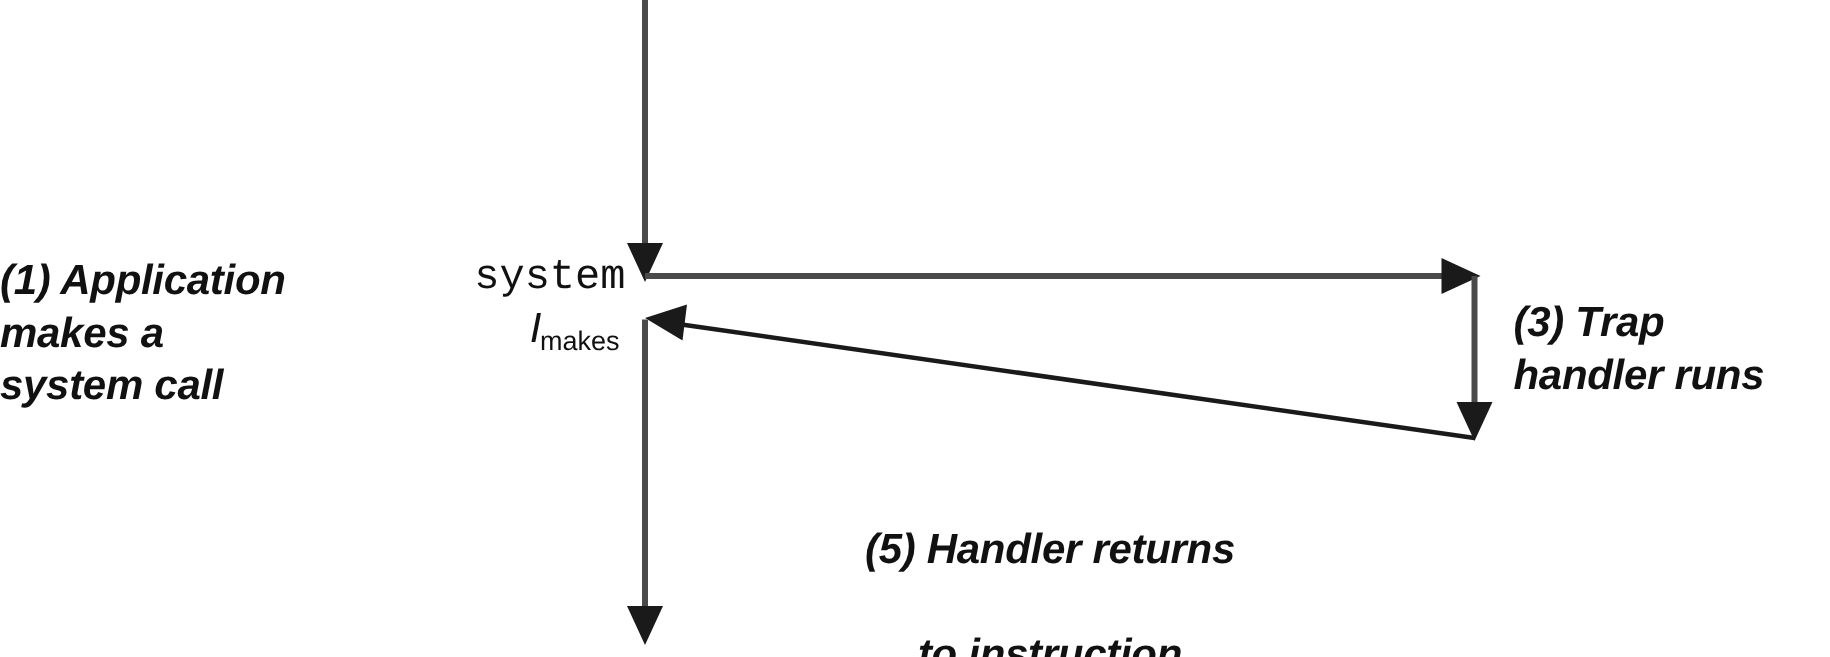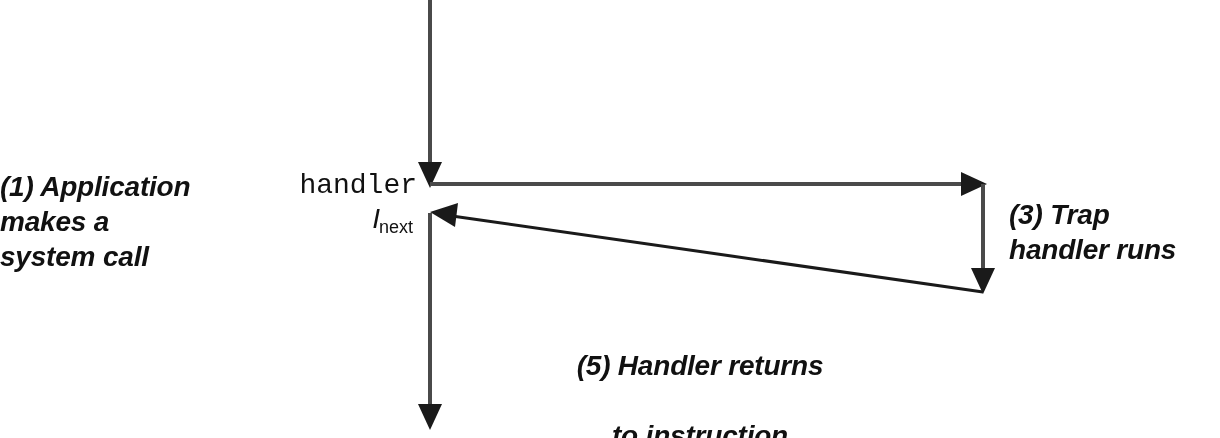--- a/index.html
+++ b/index.html
@@ -138,19 +138,19 @@
 
   <div class="label" id="label-3">(3) Trap
 handler runs</div>
 
   <div class="label" id="label-4">
     <span>(5) Handler returns</span><br>
     <span>to instruction</span><br>
     
   </div>
 
-  <div class="code-label" id="label-syscall">handler</div>
+  <div class="code-label" id="label-syscall">system</div>
 
   <div id="label-inext">
-    <span class="ivar">I</span><span class="isub">next</span>
+    <span class="ivar">I</span><span class="isub">makes</span>
   </div>
 
 </div>
 
 </body></html>

